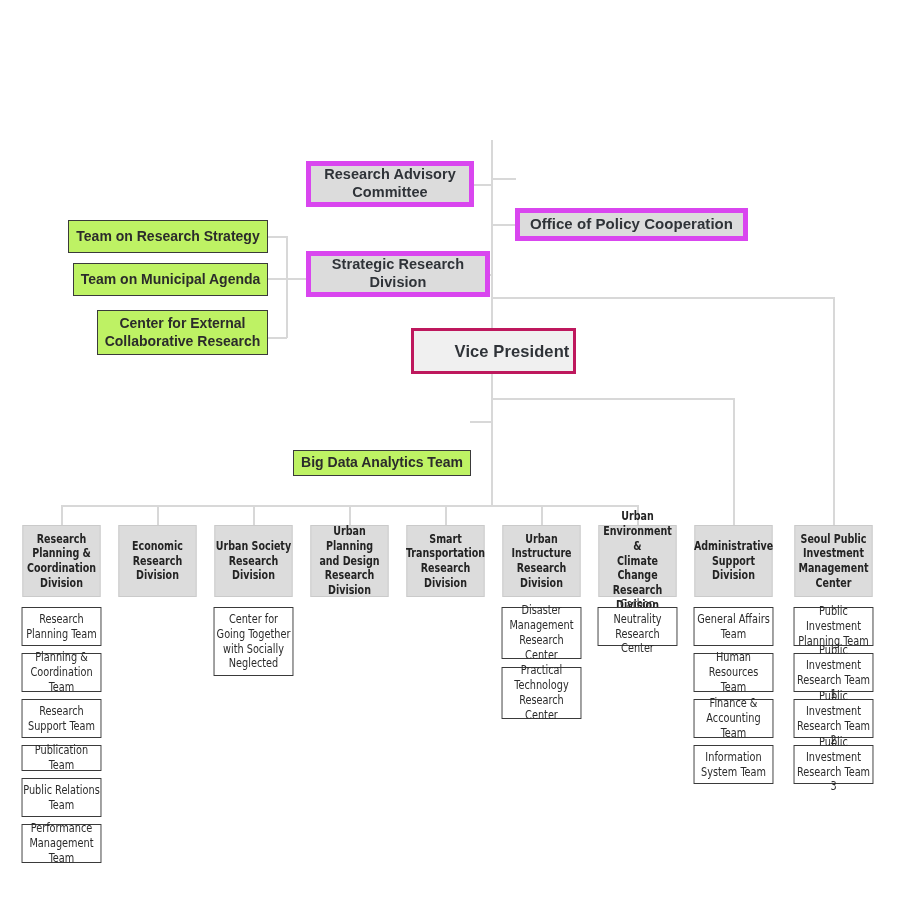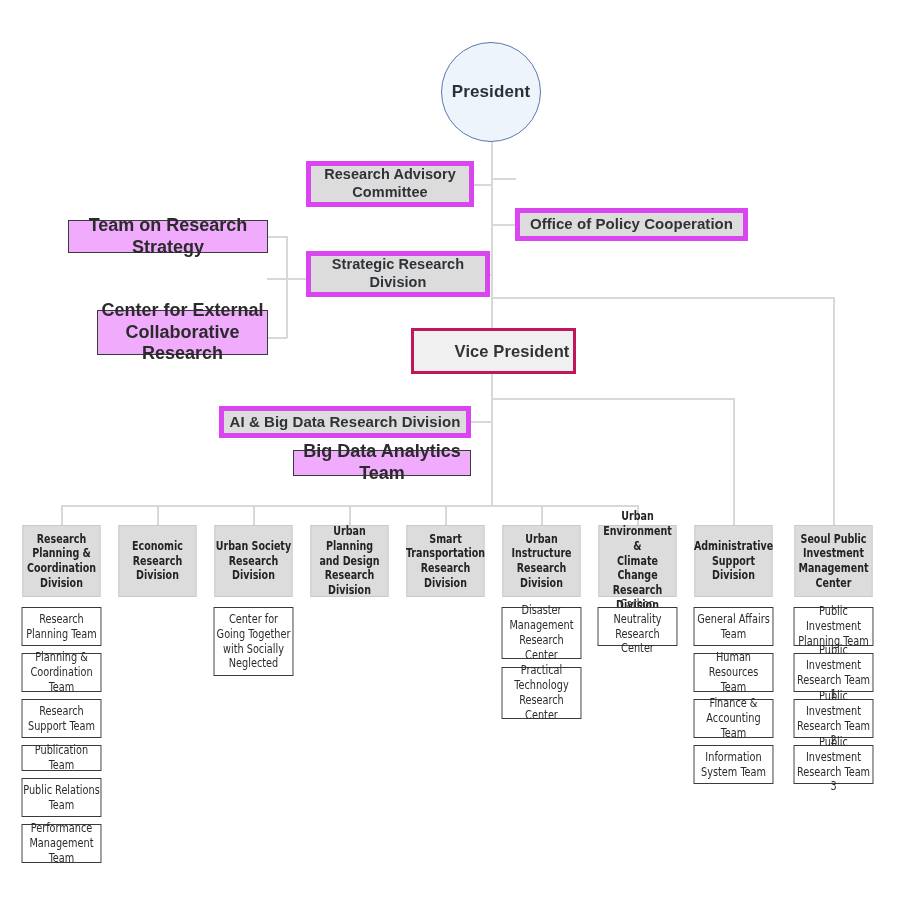--- a/index.html
+++ b/index.html
@@ -66,24 +66,24 @@
     background: #dcdcdc;
     border: 5px solid #d946ef;
     font-weight: bold;
     font-size: 14.5px;
     letter-spacing: .05px;
   }
   .node.gray.wide { font-size: 15px; }
 
   
   .node.white {
-    background: #f0abfc;
+    background: #bef264;
     border: 1.6px solid #3a3a3a;
     font-weight: bold;
-    font-size: 18px;
+    font-size: 14px;
     color: #2b2b2b;
   }
 
   
   .node.division {
     background: #dcdcdc;
     border: 1px solid #cacaca;
     font-family: "DejaVu Sans Condensed", "Liberation Sans Narrow", "Liberation Sans", sans-serif;
     font-weight: bold;
     font-size: 11.5px;
@@ -135,40 +135,39 @@
 
   <div class="line h" style="left:61px; top:505px; width:577px;"></div>
   <div class="line v" style="left:61px; top:505px; height:20px;"></div>
   <div class="line v" style="left:157px; top:505px; height:20px;"></div>
   <div class="line v" style="left:253px; top:505px; height:20px;"></div>
   <div class="line v" style="left:349px; top:505px; height:20px;"></div>
   <div class="line v" style="left:445px; top:505px; height:20px;"></div>
   <div class="line v" style="left:541px; top:505px; height:20px;"></div>
   <div class="line v" style="left:637px; top:505px; height:20px;"></div>
 
-  <div class="node president" style="left:441px; top:42px; width:100px; height:100px;">President</div>
 
   <div class="node gray" style="left:306px; top:161px; width:168px; height:46px;">Research Advisory
 Committee</div>
 
 
   <div class="node gray wide" style="left:515px; top:208px; width:233px; height:33px;">Office of Policy Cooperation</div>
 
   <div class="node gray" style="left:306px; top:251px; width:184px; height:46px;">Strategic Research
 Division</div>
 
   <div class="node white" style="left:68px; top:220px; width:200px; height:33px;">Team on Research Strategy</div>
 
+  <div class="node white" style="left:73px; top:263px; width:195px; height:33px;">Team on Municipal Agenda</div>
 
   <div class="node white" style="left:97px; top:310px; width:171px; height:45px;">Center for External
 Collaborative Research</div>
 
   <div class="node exec" style="left:411px; top:328px; width:165px; height:46px;">Vice President</div>
 
-  <div class="node gray wide" style="left:219px; top:406px; width:252px; height:32px;">AI &amp; Big Data Research Division</div>
 
   <div class="node white" style="left:293px; top:450px; width:178px; height:26px;">Big Data Analytics Team</div>
 
   <div class="node division" style="left:19px; top:525px; width:85px; height:72px;">Research
 Planning &amp;
 Coordination
 Division</div>
   <div class="node division" style="left:115px; top:525px; width:85px; height:72px;">Economic
 Research
 Division</div>

